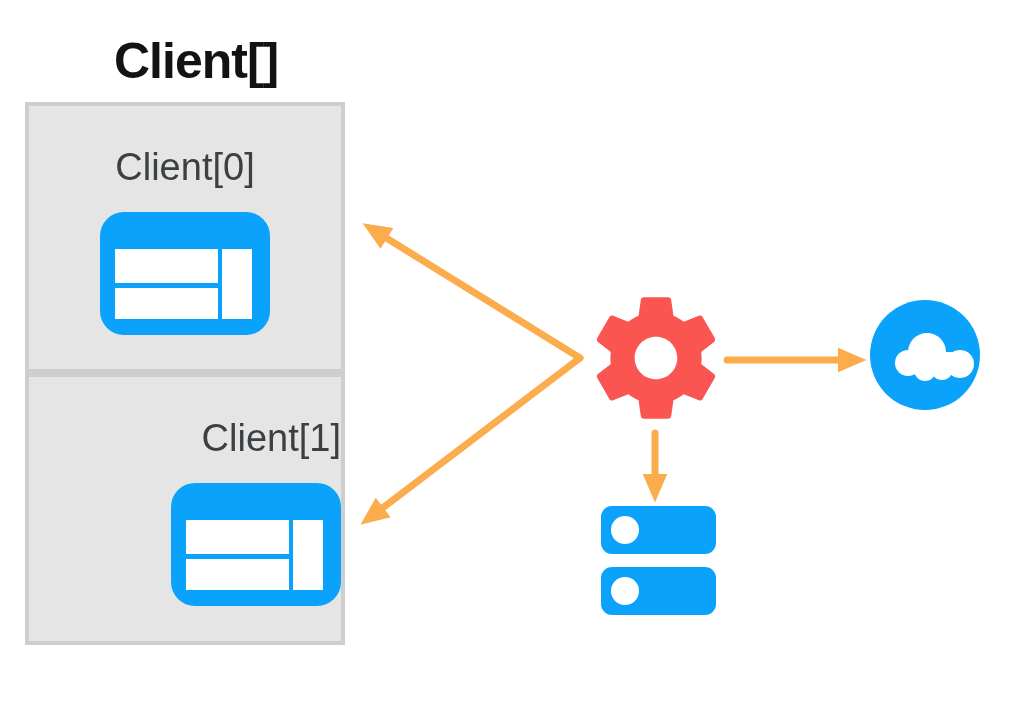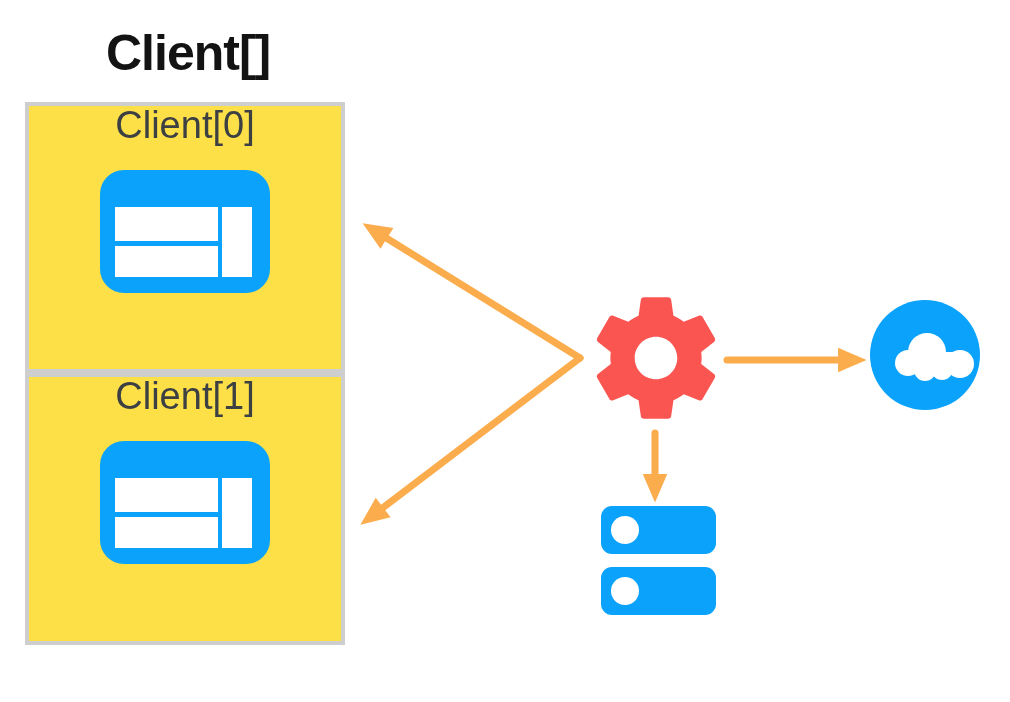--- a/index.html
+++ b/index.html
@@ -8,43 +8,44 @@
     width: 1010px;
     height: 702px;
     background: var(--background, #ffffff);
     font-family: "Liberation Sans", sans-serif;
     overflow: hidden;
   }
   .title {
     position: absolute;
     left: 106px;
     top: 24px;
-    margin: 0;
+    margin: 8px;
     font-size: 50px;
     font-weight: 700;
     letter-spacing: -1px;
     color: var(--title-black, #131313);
   }
   .client-stack {
     position: absolute;
     left: 25px;
     top: 102px;
     width: 320px;
   }
   .client-box {
     box-sizing: border-box;
     width: 320px;
     height: 271px;
     border: 4px solid var(--border-gray, #cecece);
-    background: #fde047;
+    background: #e5e5e5;
     display: flex;
     flex-direction: column;
     align-items: center;
+    padding-top: 42px;
   }
-  .client-box + .client-box { height: 272px; }
+  .client-box + .client-box { height: 272px; align-items: flex-end; }
   .client-label {
     font-size: 38px;
     font-weight: 500;
     color: var(--label-gray, #3c4043);
     line-height: 1;
   }
   .browser-icon { width: 170px; height: 123px; margin-top: 26px; }
   .sw-label {
     position: absolute;
     left: 590px;

